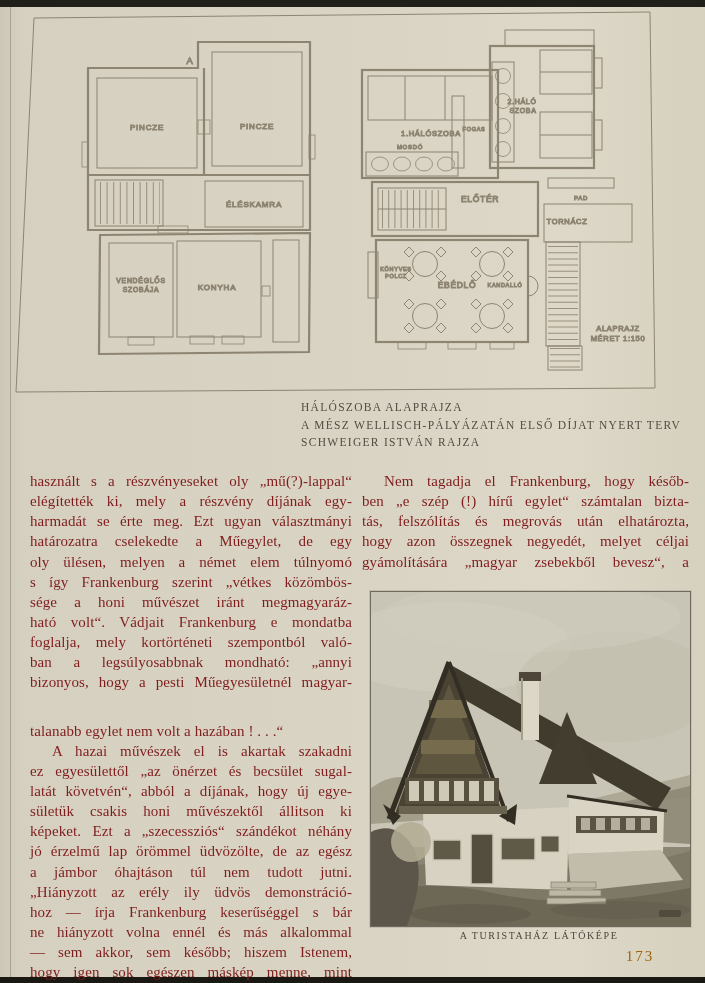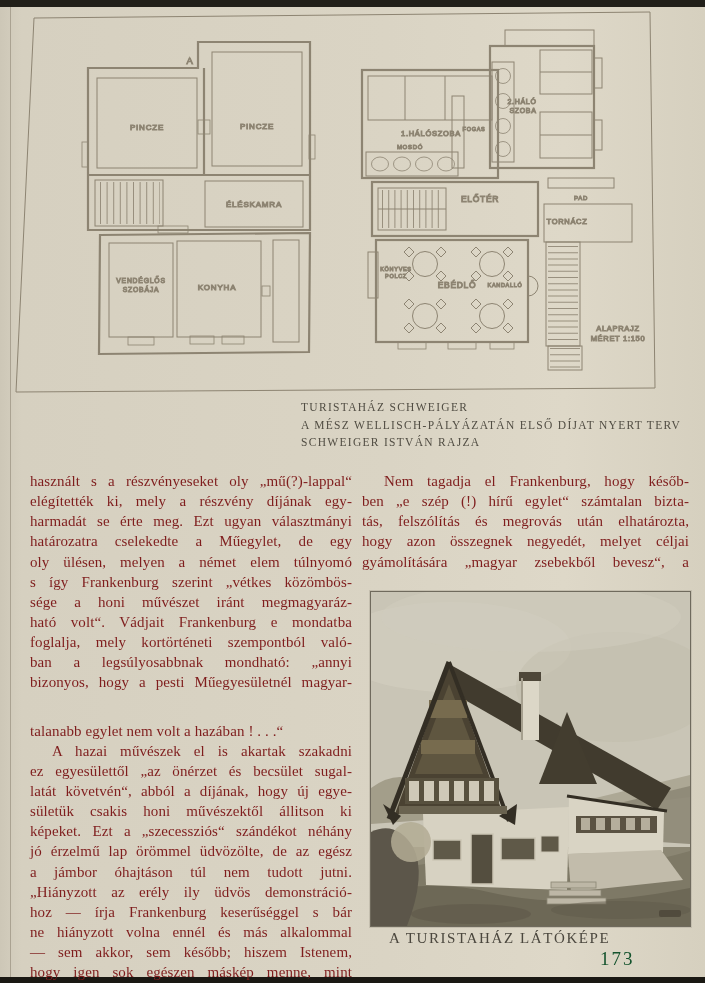--- a/index.html
+++ b/index.html
@@ -17,24 +17,24 @@
   .col{position:absolute;top:471px;}
   .col-left{left:30px;width:322px;}
   .col-right{left:362px;width:327px;}
   .tline{height:20.15px;line-height:20.15px;font-size:15px;letter-spacing:.1px;
     white-space:nowrap;text-align:justify;text-align-last:justify;color:#7f1d1d;}
   .tline.indent{padding-left:22px;}
   .tline.short{text-align-last:left;margin-top:28px;}
   .photo{position:absolute;left:370px;top:591px;width:319px;height:334px;
     border:1px solid #6f6a5d;box-shadow:0 0 0 1px #c4beae;}
   .photo svg{display:block;}
-  .photo-caption{position:absolute;left:389px;top:930px;width:300px;text-align:left;
-    font-size:15px;letter-spacing:1.6px;color:#4b473e;}
-  .page-number{position:absolute;left:600px;top:948px;width:80px;text-align:left;
-    font-size:19px;letter-spacing:2px;color:#14532d;}
+  .photo-caption{position:absolute;left:389px;top:930px;width:300px;text-align:center;
+    font-size:10px;letter-spacing:1.6px;color:#4b473e;}
+  .page-number{position:absolute;left:600px;top:948px;width:80px;text-align:center;
+    font-size:15px;letter-spacing:2px;color:#a16207;}
   svg text{font-family:"Liberation Sans","DejaVu Sans",sans-serif;fill:#867c68;}
   .plan-stroke{stroke:#8d8472;fill:none;}
 </style>
 </head>
 <body>
 
 <div class="band-top"></div>
 <div class="band-bottom"></div>
 <div class="scan-line"></div>
 
@@ -185,21 +185,21 @@
       <text x="396" y="278" font-size="5.5">POLCZ</text>
       <text x="505" y="287" font-size="5.5">KANDALLÓ</text>
       <text x="618" y="331" font-size="7.5">ALAPRAJZ</text>
       <text x="618" y="341" font-size="7.5">MÉRET 1:150</text>
     </g>
   </g>
 </svg>
 </div>
 
 <div class="plan-caption">
-  <div>TURISTAHÁZ SCHWEIGER</div>
+  <div>HÁLÓSZOBA ALAPRAJZA</div>
   <div>A MÉSZ WELLISCH-PÁLYÁZATÁN ELSŐ DÍJAT NYERT TERV</div>
   <div>SCHWEIGER ISTVÁN RAJZA</div>
 </div>
 
 <div class="col col-left">
     <div class="tline">használt s a részvényeseket oly „mű(?)-lappal“</div>
     <div class="tline">elégítették ki, mely a részvény díjának egy-</div>
     <div class="tline">harmadát se érte meg. Ezt ugyan választmányi</div>
     <div class="tline">határozatra cselekedte a Műegylet, de egy</div>
     <div class="tline">oly ülésen, melyen a német elem túlnyomó</div>

